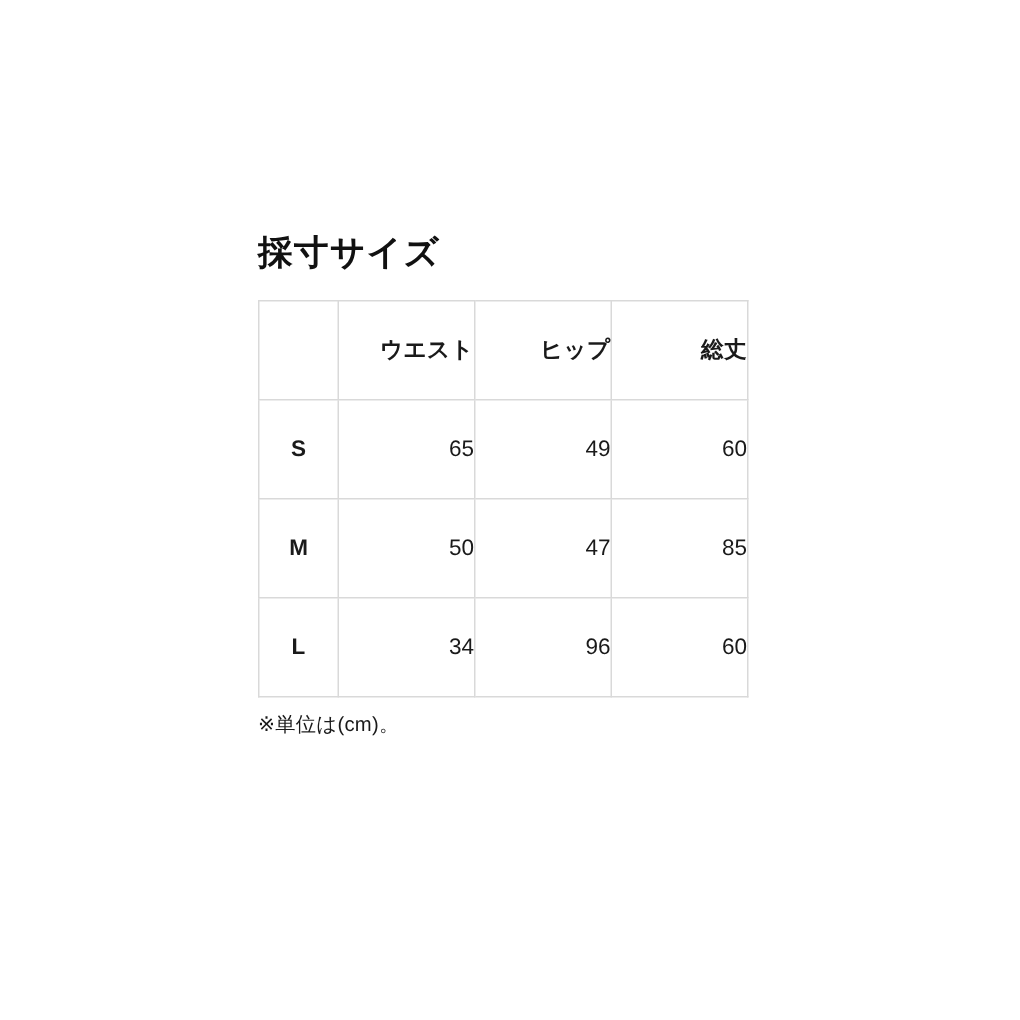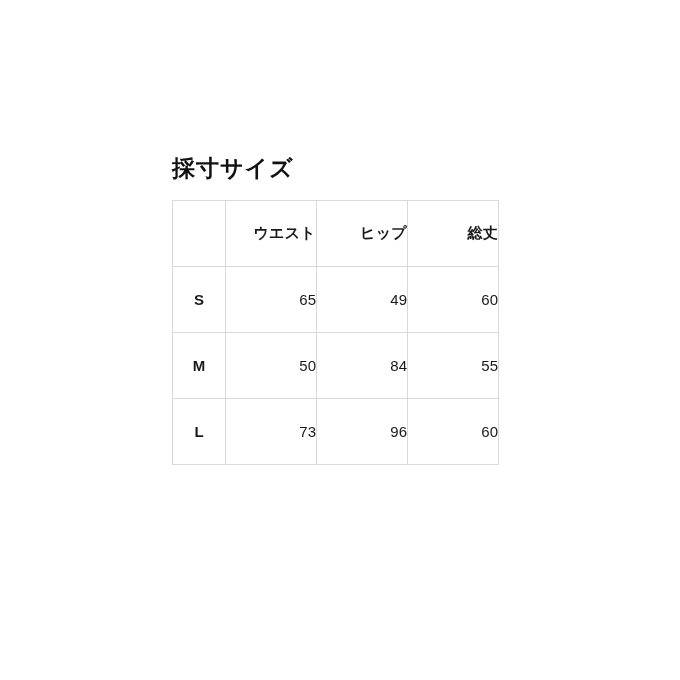--- a/index.html
+++ b/index.html
@@ -101,27 +101,28 @@
       <tbody>
         <tr>
           <th class="row-head">S</th>
           <td>65</td>
           <td>49</td>
           <td>60</td>
         </tr>
         <tr>
           <th class="row-head">M</th>
           <td>50</td>
-          <td>84</td>
-          <td>55</td>
+          <td>47</td>
+          <td>85</td>
         </tr>
         <tr>
           <th class="row-head">L</th>
-          <td>73</td>
+          <td>34</td>
           <td>96</td>
           <td>60</td>
         </tr>
       </tbody>
     </table>
 
+    <p class="note">※単位は(cm)。</p>
 
   </div>
 </div>
 
 </body></html>

